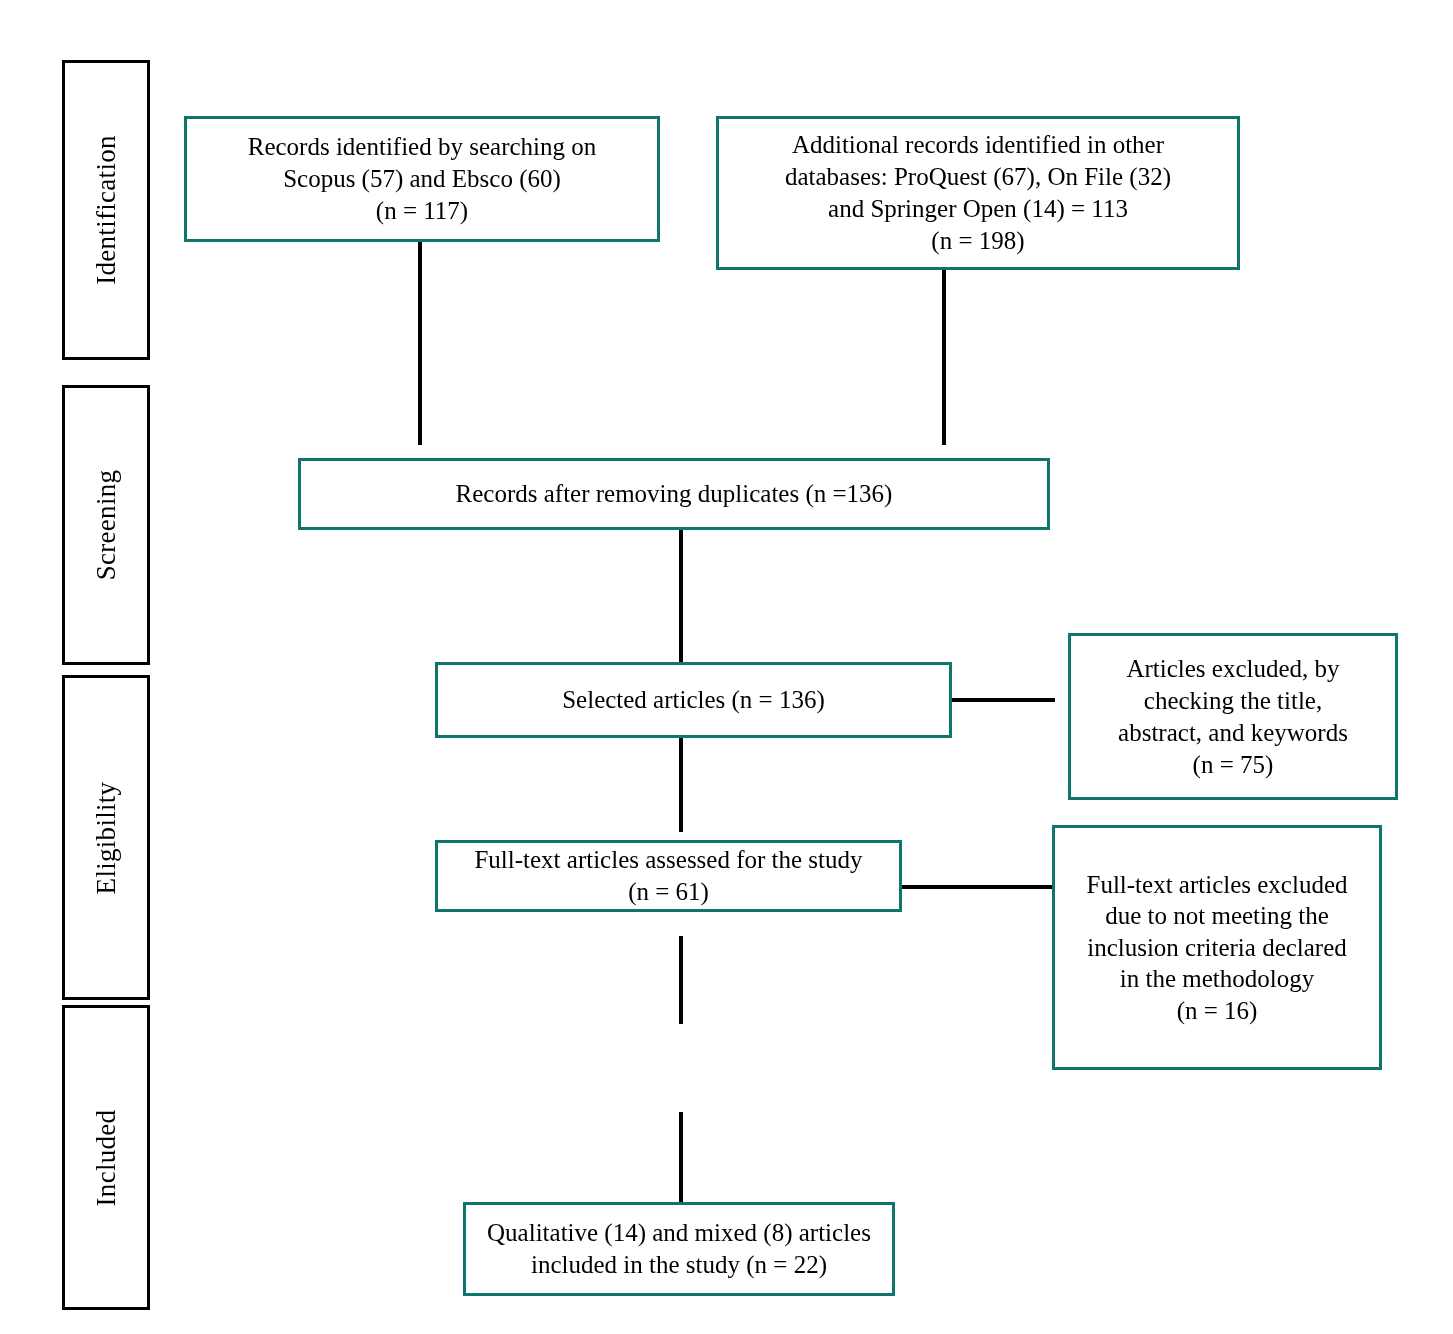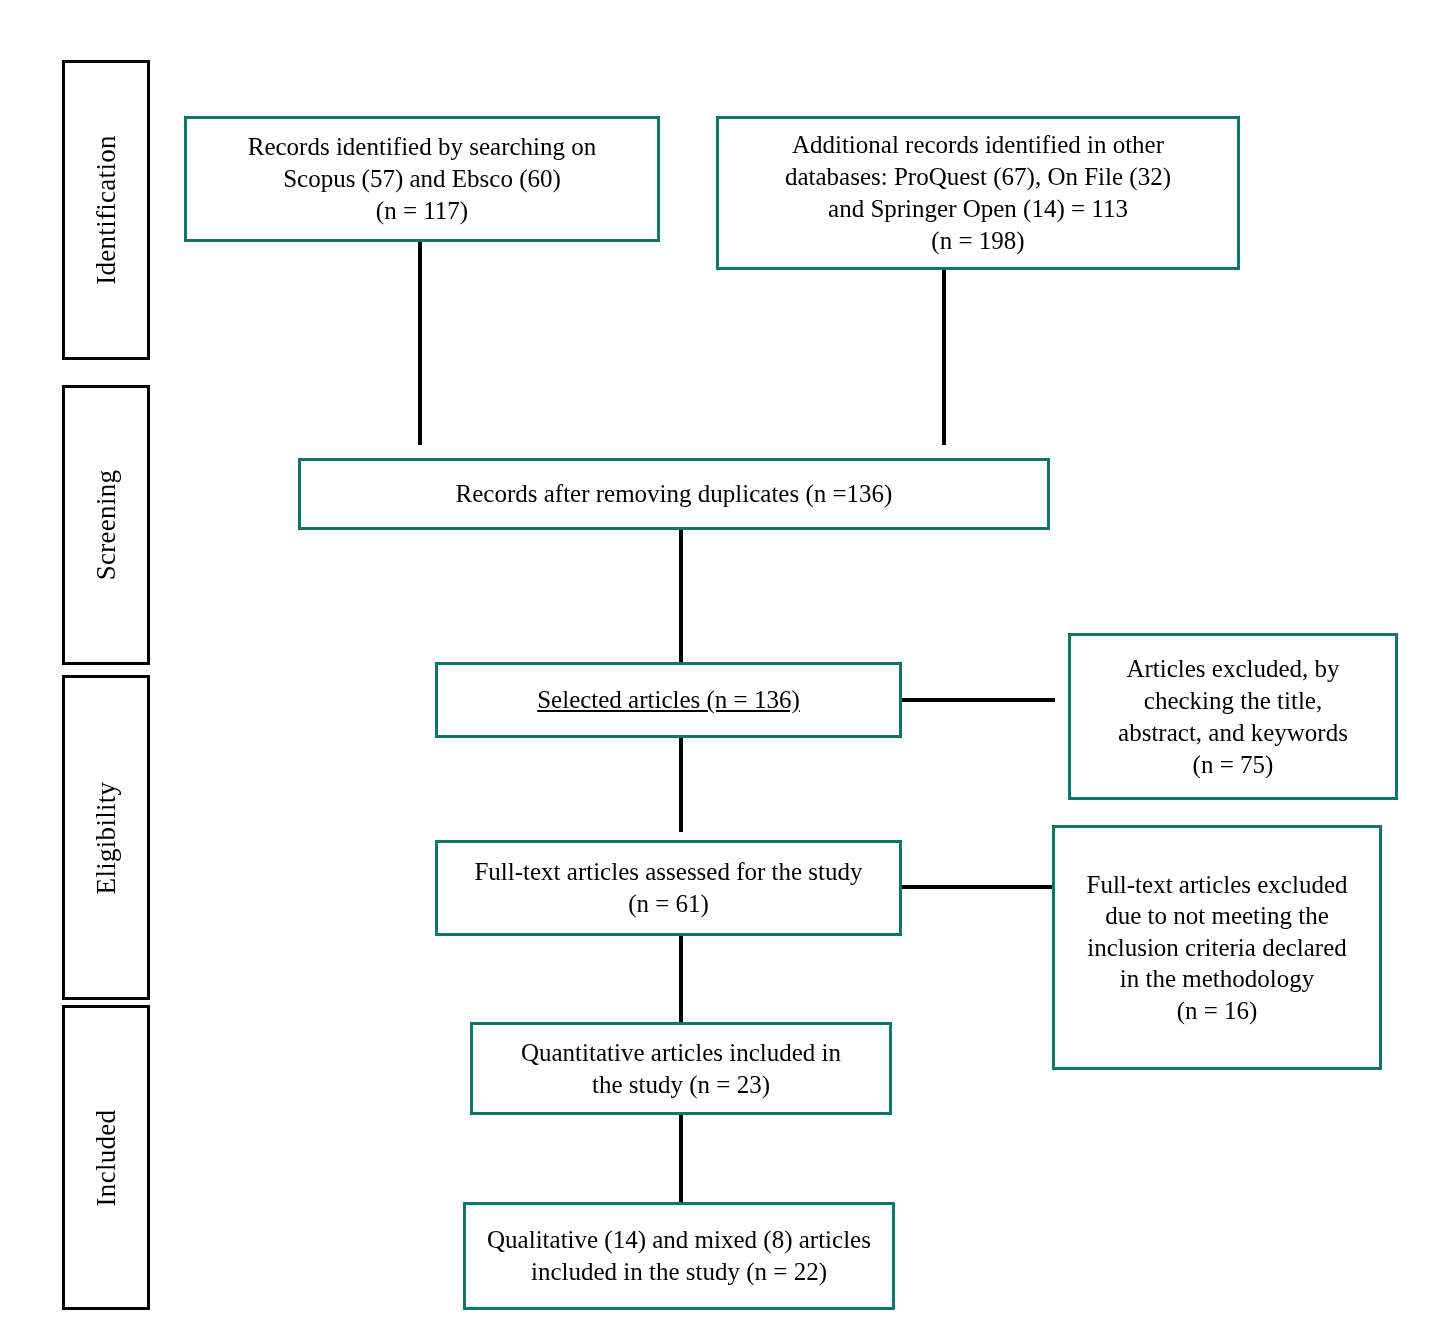--- a/index.html
+++ b/index.html
@@ -119,47 +119,43 @@
     <span class="flow-text">Additional records identified in other
 databases: ProQuest (67), On File (32)
 and Springer Open (14) = 113
 (n = 198)</span>
   </div>
 
   <div class="flow-box" style="left:298px; top:445px; width:752px; height:72px;margin-top:13px;">
     <span class="flow-text">Records after removing duplicates (n =136)</span>
   </div>
 
-  <div class="flow-box" style="left:435px; top:662px; width:467px; height:76px;text-decoration:underline;">
+  <div class="flow-box" style="left:435px; top:662px; width:517px; height:76px;">
     <span class="flow-text">Selected articles (n = 136)</span>
   </div>
 
   <div class="flow-box" style="left:1052px; top:633px; width:330px; height:167px;margin-left:16px;">
     <span class="flow-text">Articles excluded, by
 checking the title,
 abstract, and keywords
 (n = 75)</span>
   </div>
 
-  <div class="flow-box" style="left:435px; top:840px; width:467px; height:96px;">
+  <div class="flow-box" style="left:435px; top:840px; width:467px; height:72px;">
     <span class="flow-text">Full-text articles assessed for the study
 (n = 61)</span>
   </div>
 
   <div class="flow-box" style="left:1052px; top:825px; width:330px; height:245px;">
     <span class="flow-text tight">Full-text articles excluded
 due to not meeting the
 inclusion criteria declared
 in the methodology
 (n = 16)</span>
   </div>
 
-  <div class="flow-box" style="left:470px; top:1022px; width:422px; height:93px;">
-    <span class="flow-text">Quantitative articles included in
-the study (n = 23)</span>
-  </div>
 
-  <div class="flow-box" style="left:463px; top:1202px; width:432px; height:108px;">
+  <div class="flow-box" style="left:463px; top:1202px; width:432px; height:94px;">
     <span class="flow-text">Qualitative (14) and mixed (8) articles
 included in the study (n = 22)</span>
   </div>
 
 </div>
 
 </body></html>

